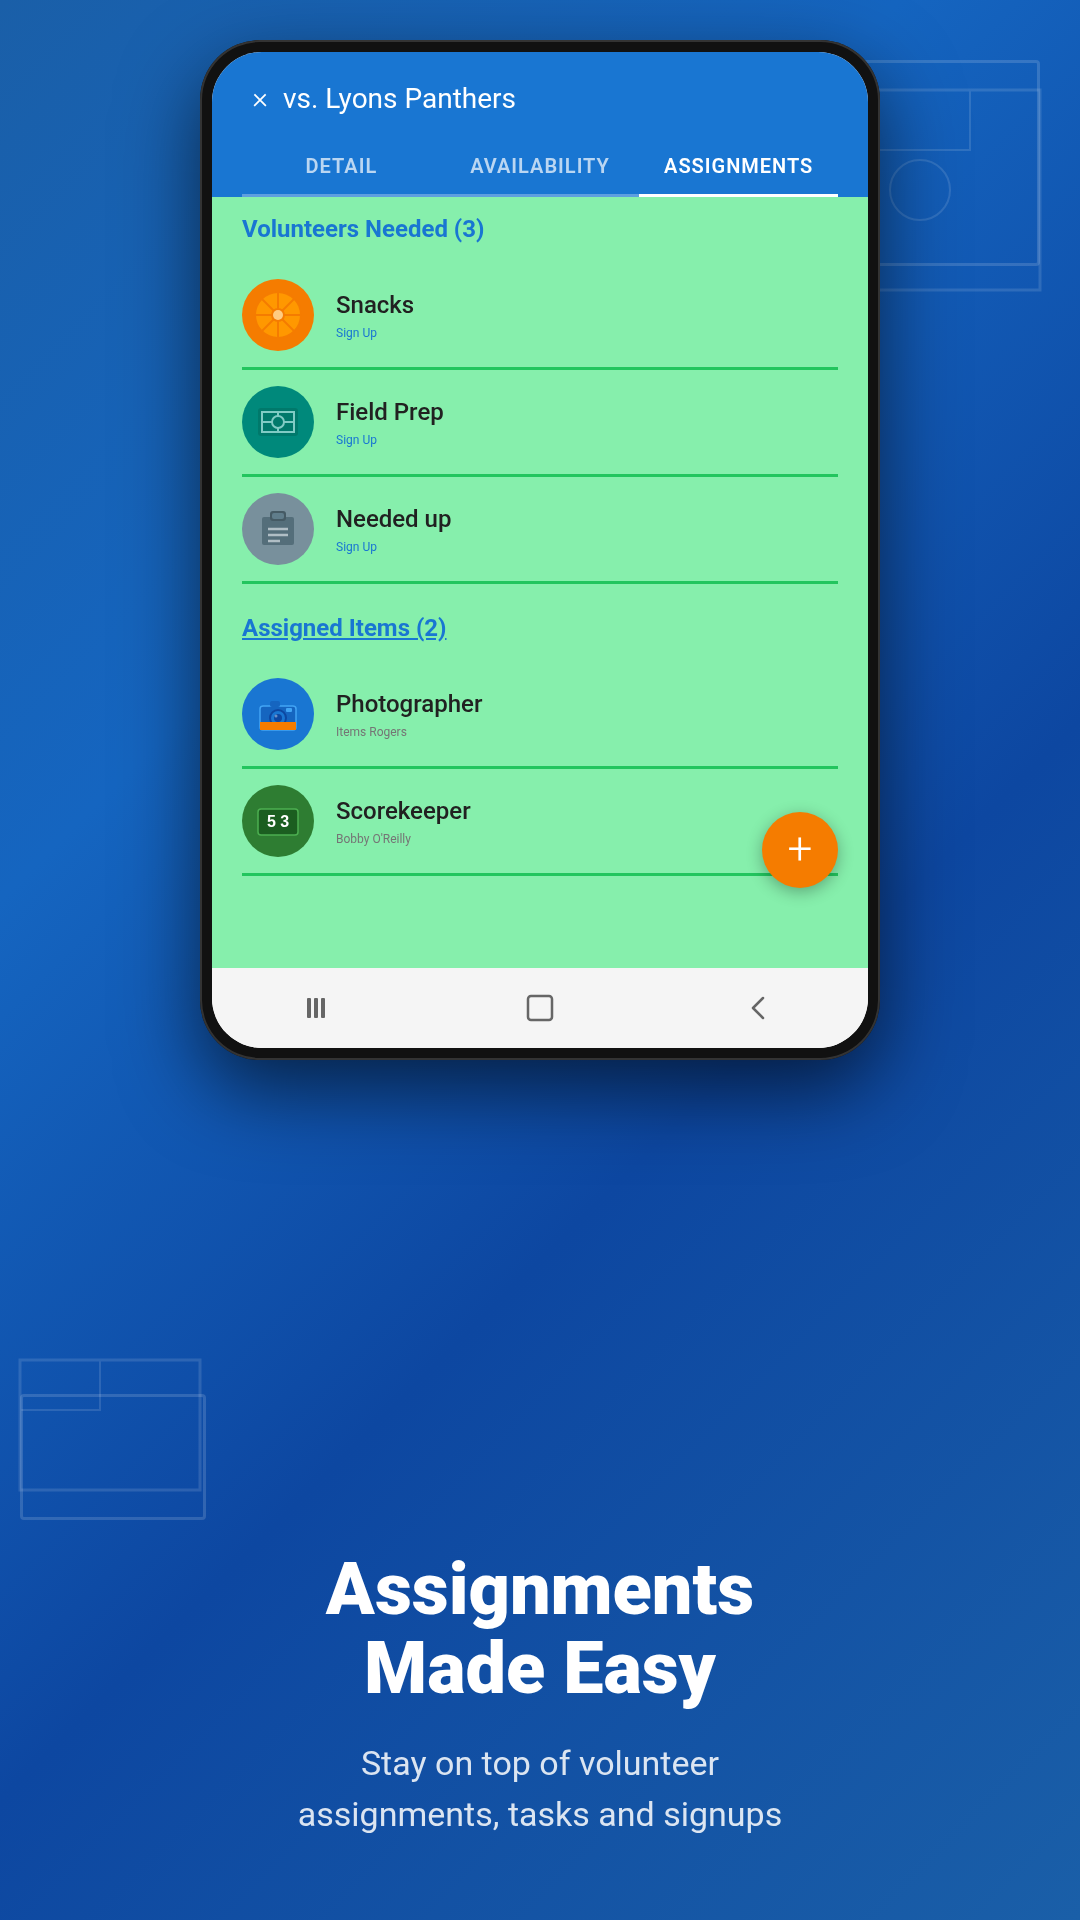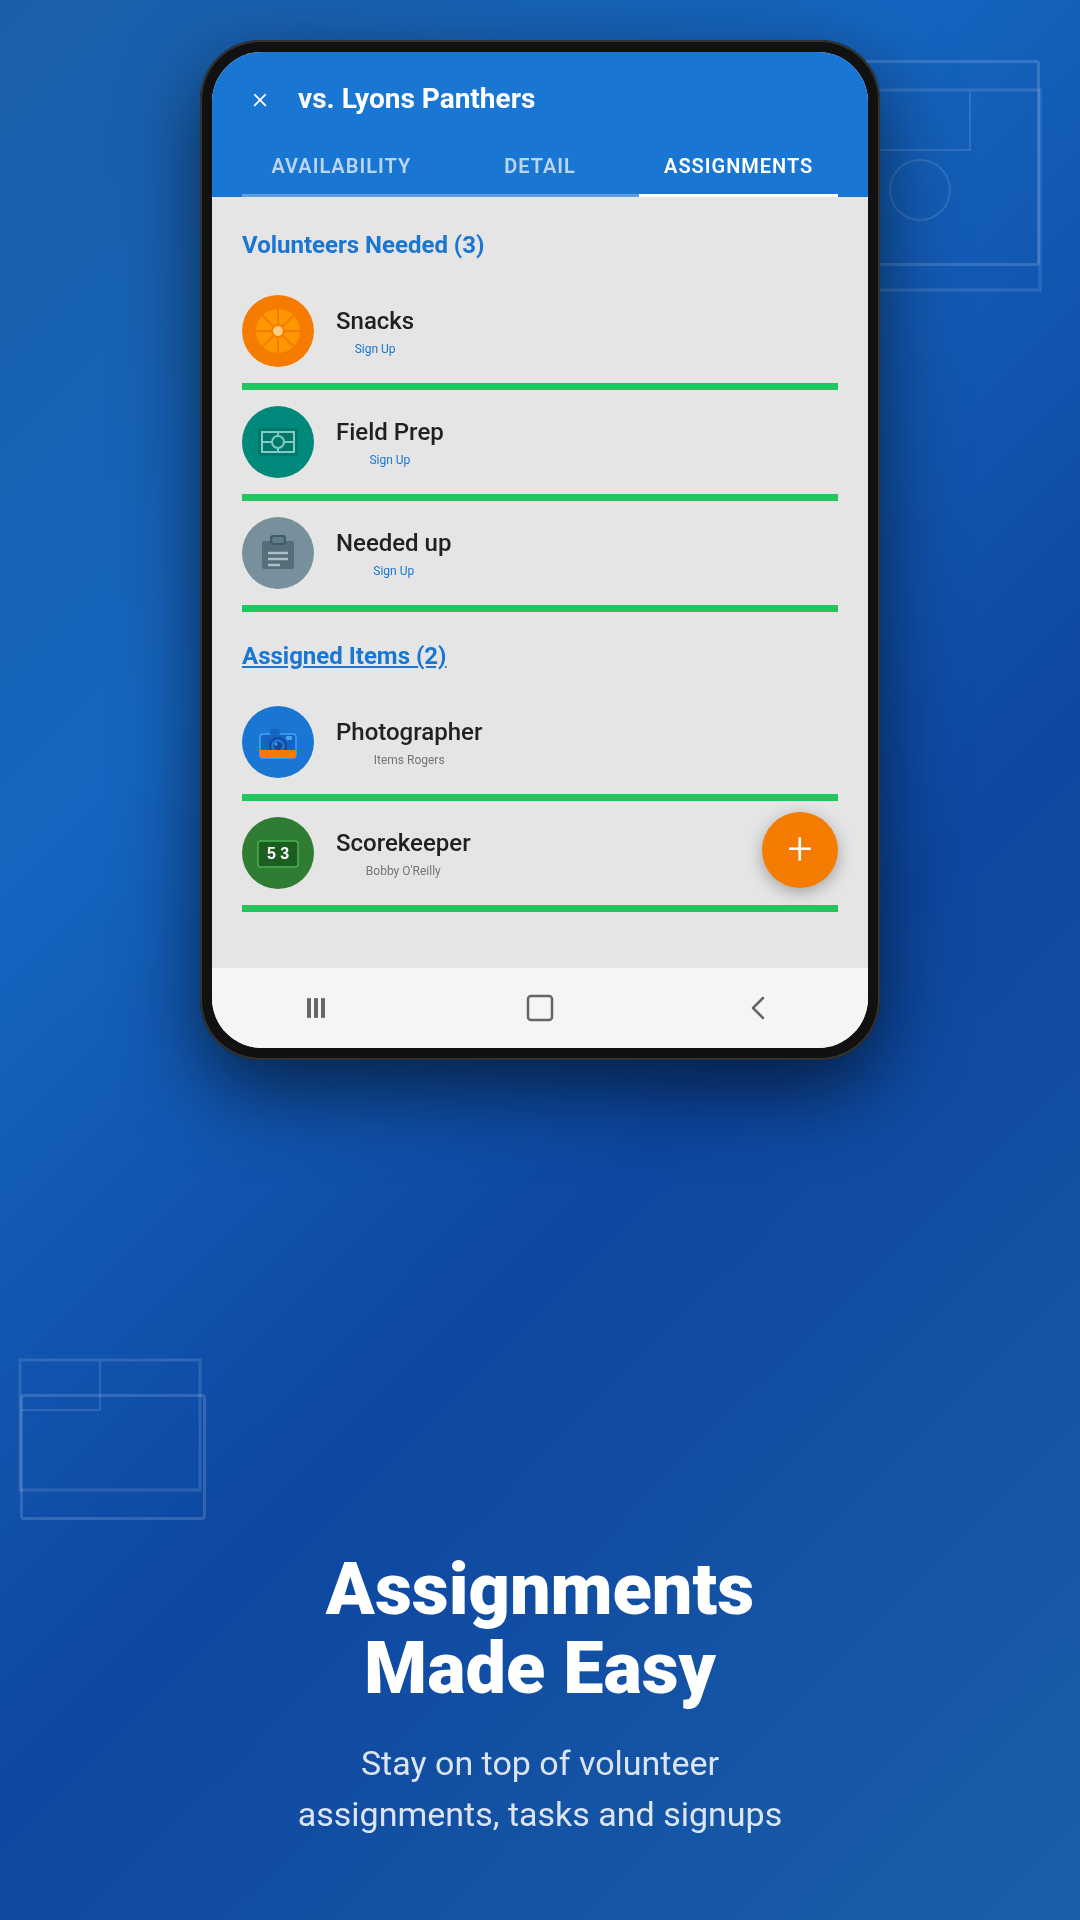--- a/index.html
+++ b/index.html
@@ -104,22 +104,22 @@
     .close-x {
       color: white;
       font-size: 30px;
       font-weight: 300;
       line-height: 1;
     }
 
     .game-title {
       color: white;
       font-size: 28px;
-      font-weight: 700;
-      margin-left: 20px;
+      font-weight: 400;
+      margin-left: 5px;
     }
 
     
     .tab-bar {
       display: flex;
       border-bottom: 3px solid rgba(255,255,255,0.3);
     }
 
     .tab {
       flex: 1;
@@ -144,40 +144,39 @@
       left: 0;
       right: 0;
       height: 3px;
       background: white;
     }
 
     
     .content {
       flex: 1;
       overflow-y: auto;
-      background: #e5e5e5;
-      padding: 34px 30px 100px;
+      background: #86efac;
+      padding: 18px 30px 100px;
       position: relative;
     }
 
     
     .section-header {
       color: #1976d2;
       font-size: 24px;
       font-weight: 700;
       margin-bottom: 20px;
     }
 
     
     .list-item {
       display: flex;
       align-items: center;
       padding: 16px 0;
-      border-bottom: 7px solid #22c55e;
-      text-align: center;
+      border-bottom: 3px solid #22c55e;
     }
 
     .item-icon {
       width: 72px;
       height: 72px;
       border-radius: 50%;
       margin-right: 22px;
       flex-shrink: 0;
       display: flex;
       align-items: center;
@@ -326,22 +325,22 @@
     <div class="phone-inner">
 
       <div class="top-bar">
         <div class="top-bar-row">
           <div class="close-btn">
             <span class="close-x">×</span>
           </div>
           <span class="game-title">vs. Lyons Panthers</span>
         </div>
         <div class="tab-bar">
+          <div class="tab">DETAIL</div>
           <div class="tab">AVAILABILITY</div>
-          <div class="tab">DETAIL</div>
           <div class="tab active">ASSIGNMENTS</div>
         </div>
       </div>
 
       <div class="content">
 
         <div class="section-header">Volunteers Needed (3)</div>
 
         <div class="list-item">
           <div class="item-icon orange">

